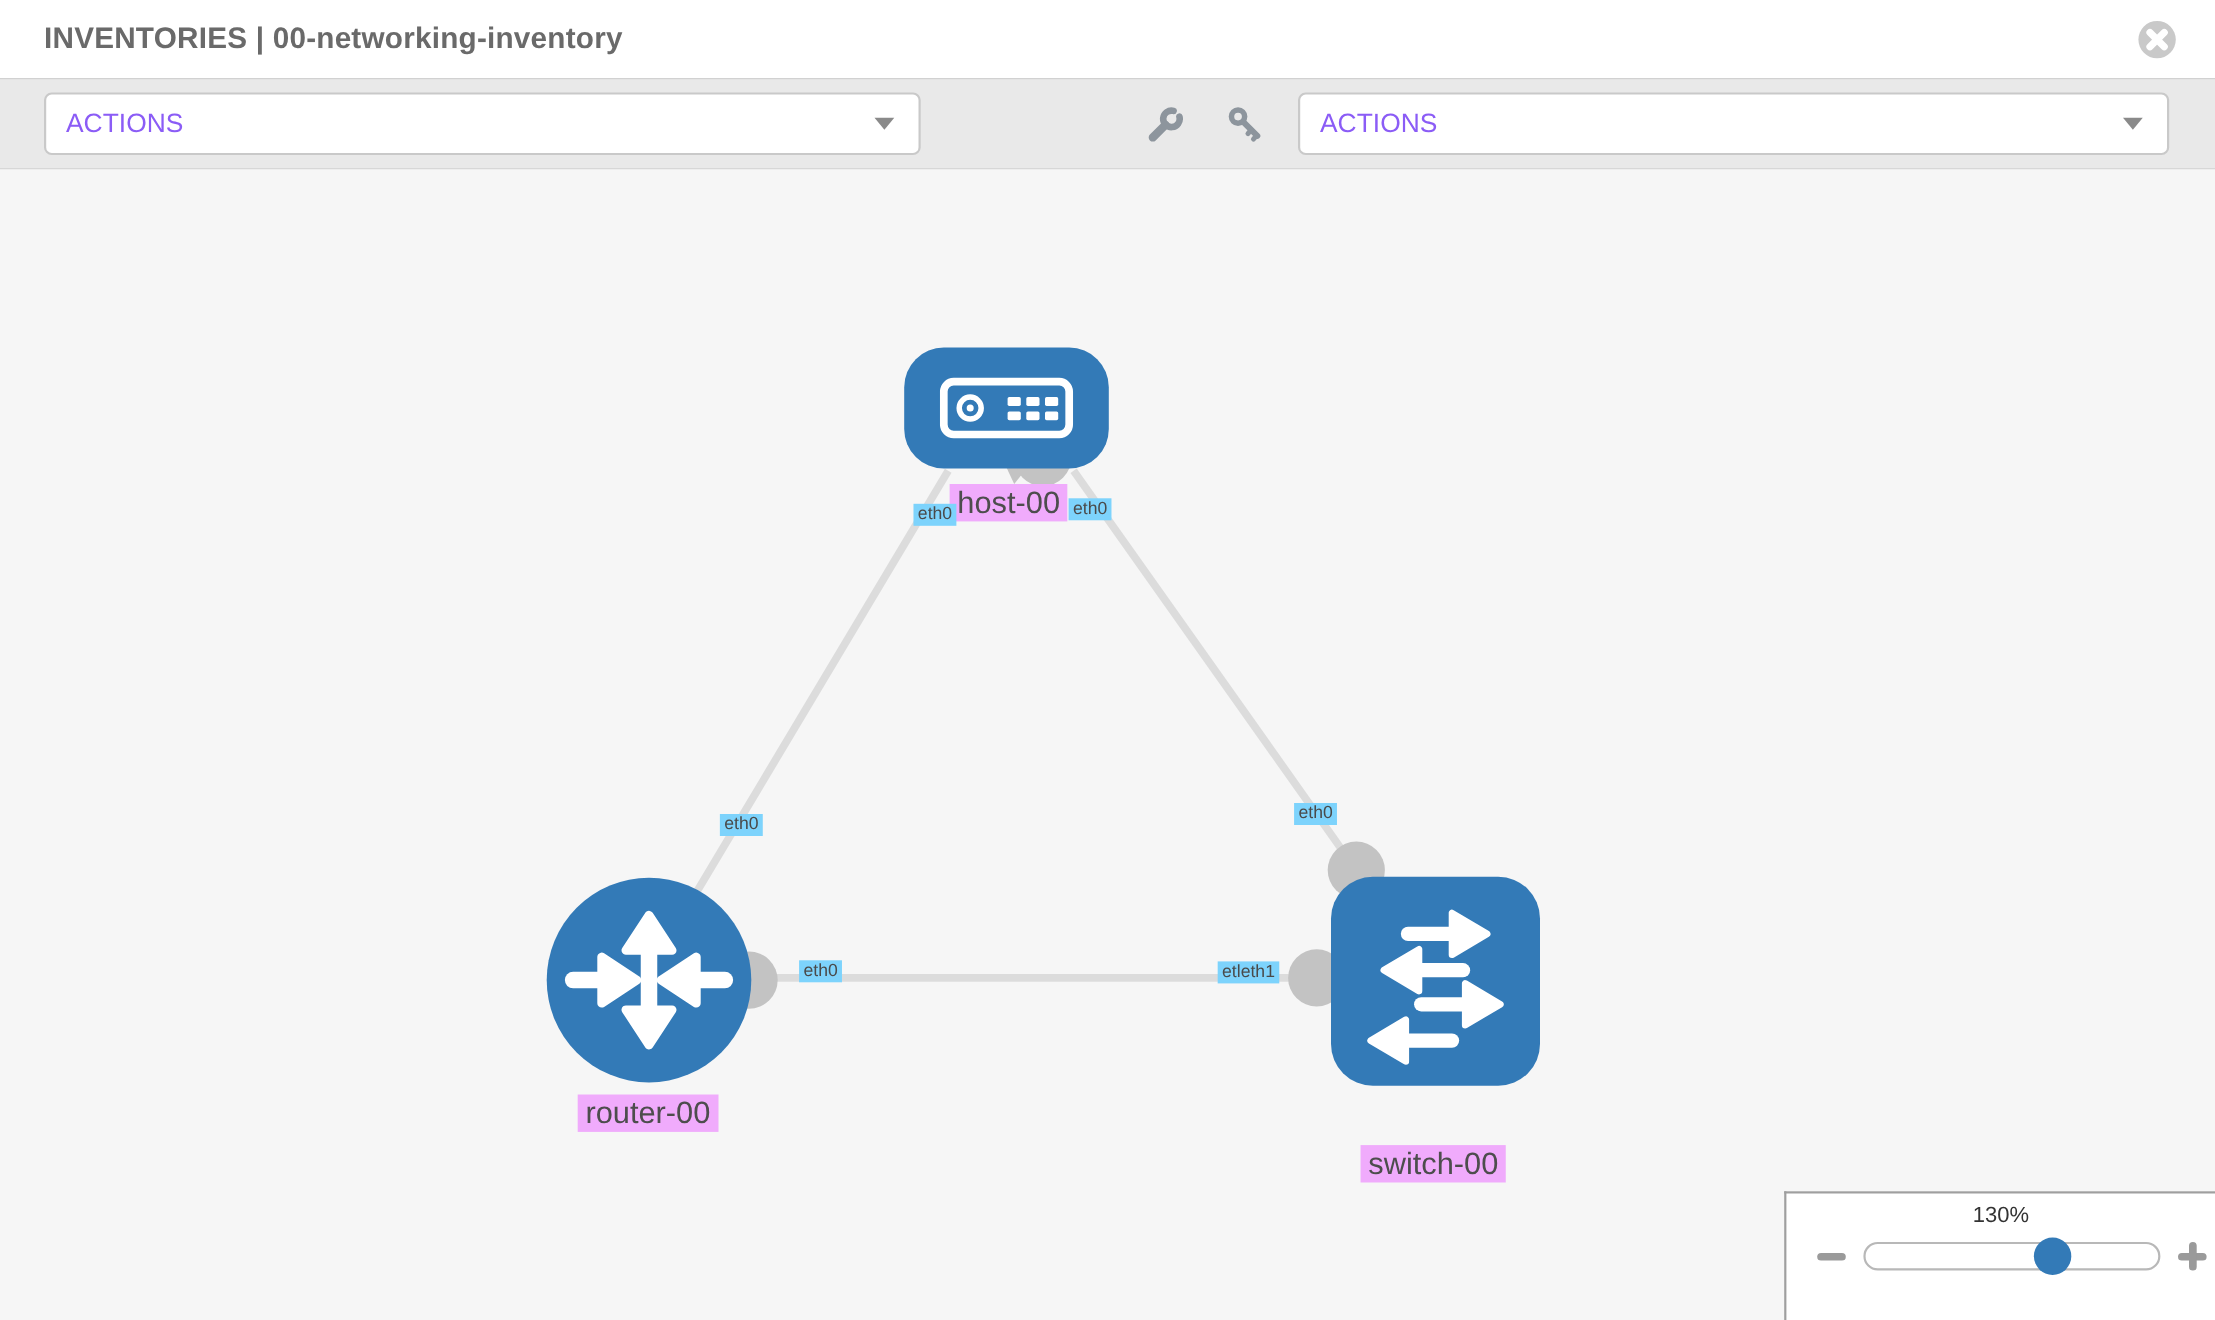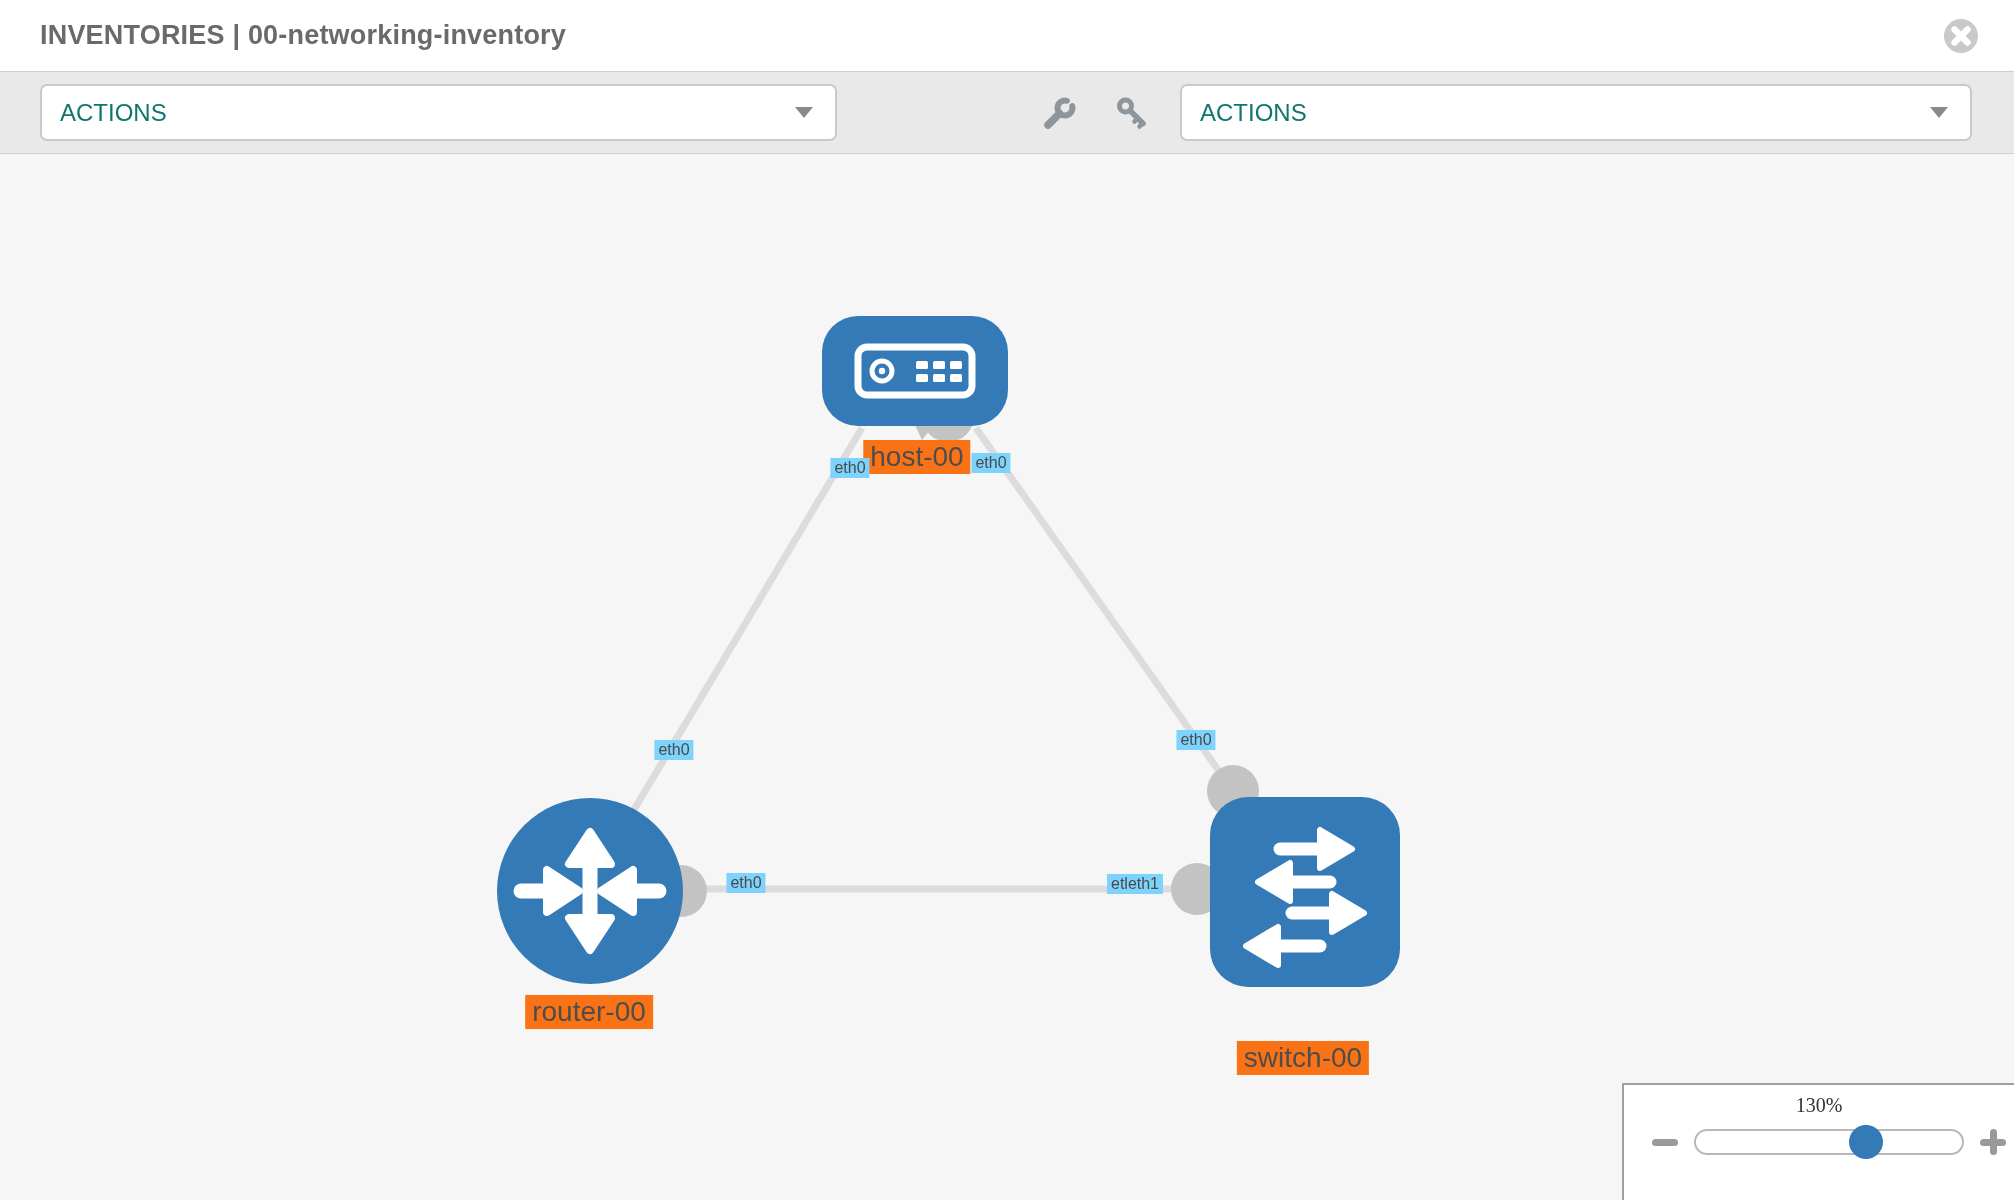--- a/index.html
+++ b/index.html
@@ -14,41 +14,41 @@
     padding:0; cursor:pointer; display:flex; align-items:center; justify-content:center; }
 
   
   .toolbar { height:83px; background:#e9e9e9; border-top:1px solid #cfcfcf;
     border-bottom:1px solid #cfcfcf; display:flex; align-items:center;
     padding:0 42px 0 40px; }
   .select { height:57px; background:#fff; border:2px solid #c9c9c9; border-radius:7px;
     display:flex; align-items:center; padding:0 22px 0 18px; cursor:pointer; }
   .select-actions { width:797px; }
   .select-search { width:792px; }
-  .select-label { font-size:24px; color:#0f766e; }
+  .select-label { font-size:24px; color:#8b5cf6; }
   .caret { margin-left:auto; width:0; height:0;
     border-left:9px solid transparent; border-right:9px solid transparent;
     border-top:11px solid #8a8a8a; }
   .tool-icons { margin-left:auto; display:flex; align-items:center; gap:38px;
     margin-right:30px; }
   .icon-btn { border:none; background:none; padding:0; cursor:pointer;
     display:flex; align-items:center; justify-content:center; }
 
   
   .canvas { position:relative; height:1046px; background:#f6f6f6; overflow:hidden; }
   .links-layer { position:absolute; left:0; top:0; }
   .node { position:absolute; display:flex; align-items:center; justify-content:center; cursor:pointer; }
-  .node-label { position:absolute; transform:translate(-50%,-50%); background:#f97316;
+  .node-label { position:absolute; transform:translate(-50%,-50%); background:#f0abfc;
     color:#4d4d4d; font-size:28px; padding:1px 7px; white-space:nowrap; z-index:5; }
   .iface-label { position:absolute; transform:translate(-50%,-50%); background:#7dd3fc;
     color:#4a4a4a; font-size:16px; padding:1px 4px; white-space:nowrap; z-index:5; }
 
   
   .zoom-panel { position:absolute; left:1622px; top:929px; width:392px; height:117px;
-    background:#ffffff; border-left:2px solid #9f9f9f; border-top:2px solid #9f9f9f; z-index:6;font-family:Liberation Serif, serif; }
+    background:#ffffff; border-left:2px solid #9f9f9f; border-top:2px solid #9f9f9f; z-index:6; }
   .zoom-level { text-align:center; font-size:20px; color:#333; margin-top:9px; }
   .zoom-row { display:flex; align-items:center; margin-top:12px; padding-left:28px; }
   .zoom-minus { width:26px; height:7px; background:#9a9a9a; border-radius:3.5px;
     border:none; padding:0; cursor:pointer; }
   .zoom-track { margin-left:16px; width:270px; height:26px; background:#fff;
     border:2px solid #b8b8b8; border-radius:14px; position:relative; cursor:pointer; }
   .zoom-thumb { position:absolute; left:calc(64% - 17px); top:50%;
     transform:translateY(-50%); width:34px; height:34px; border-radius:50%;
     background:#337ab7; cursor:grab; }
   .zoom-plus { margin-left:16px; width:26px; height:26px; position:relative;

